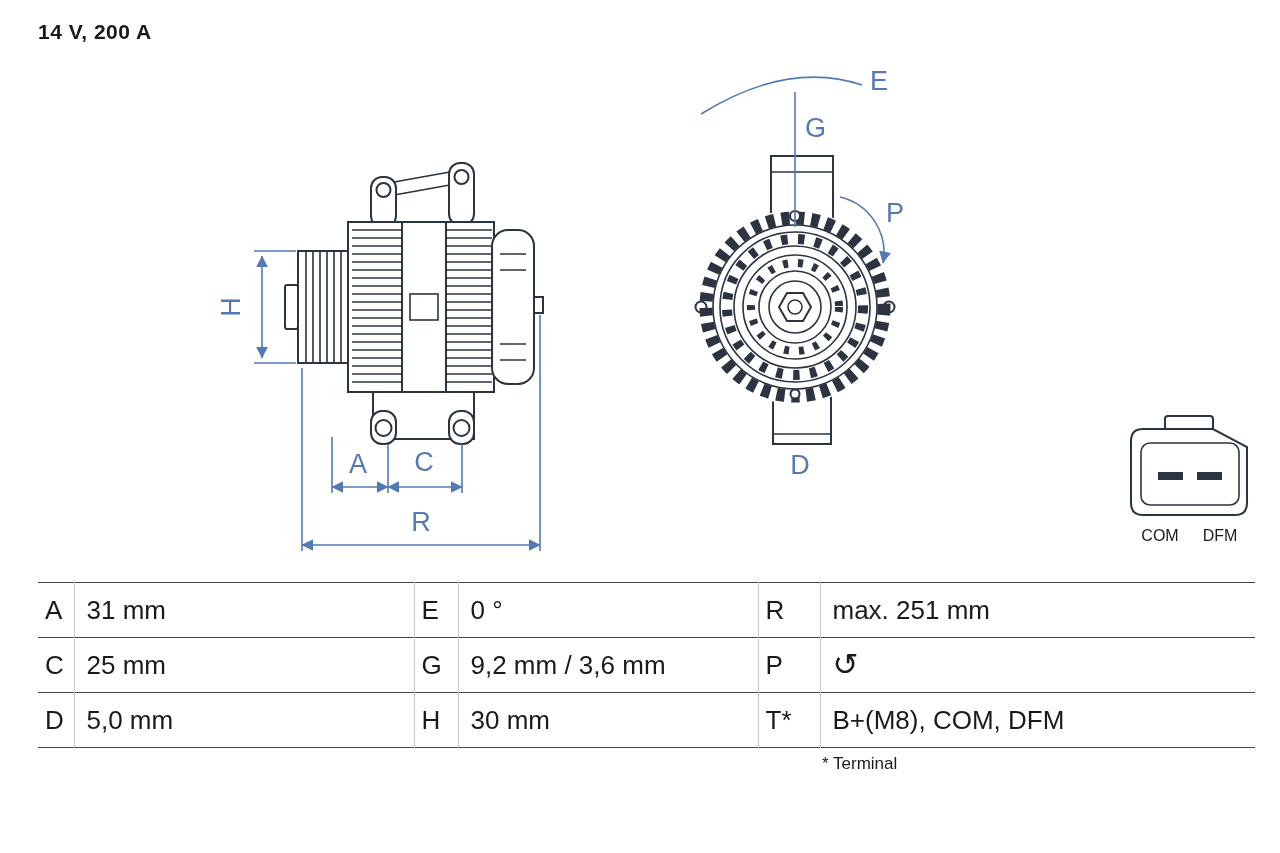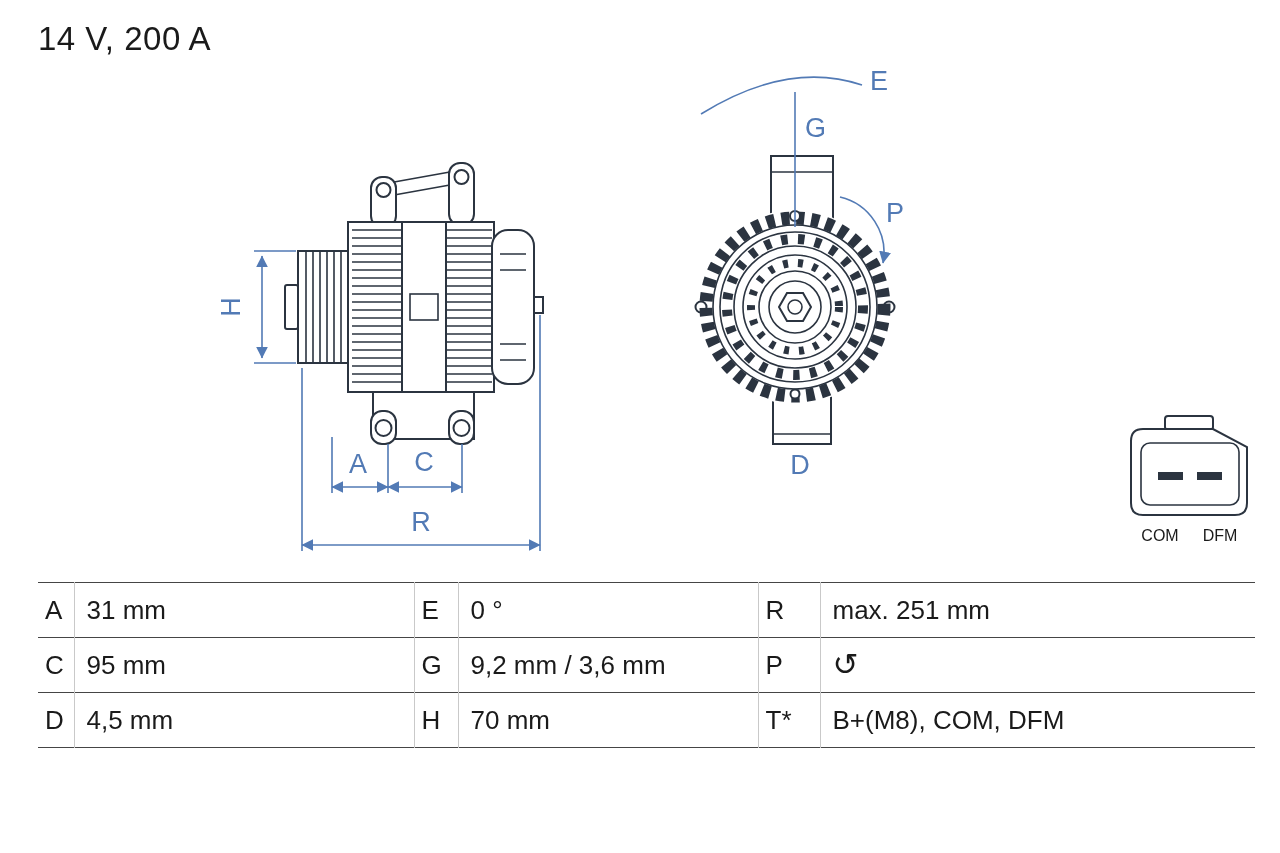--- a/index.html
+++ b/index.html
@@ -3,21 +3,21 @@
 <meta charset="utf-8">
 <style>
   html,body{margin:0;padding:0;}
   body{
     width:1280px;height:853px;position:relative;overflow:hidden;
     background:#ffffff;color:#1a1a1a;
     font-family:"Liberation Sans", sans-serif;
   }
   .title{
     position:absolute;left:38px;top:20px;
-    font-size:33px;font-weight:400;letter-spacing:0.5px;
+    font-size:21px;font-weight:700;letter-spacing:0.5px;
   }
   svg.drawing{position:absolute;left:0;top:0;}
   svg .dthin{stroke:#2b3440;fill:none;stroke-width:1.6;}
   svg .dw{stroke:#2b3440;fill:#ffffff;stroke-width:2;}
   svg .mask{fill:#ffffff;stroke:none;}
   svg .b{stroke:#527ab5;fill:none;stroke-width:1.6;}
   svg text{font-family:"Liberation Sans", sans-serif;}
   svg .bt{fill:#527ab5;font-size:27px;stroke:none;}
   svg .ct{fill:#1a1a1a;font-size:16px;stroke:none;}
   .tech{position:absolute;left:38px;top:582px;width:1217px;}
@@ -152,31 +152,32 @@
         <tr>
       <td class="k">A</td>
       <td class="v">31 mm</td>
       <td class="k">E</td>
       <td class="v">0 °</td>
       <td class="k">R</td>
       <td class="v">max. 251 mm</td>
     </tr>
     <tr>
       <td class="k">C</td>
-      <td class="v">95 mm</td>
+      <td class="v">25 mm</td>
       <td class="k">G</td>
       <td class="v">9,2 mm / 3,6 mm</td>
       <td class="k">P</td>
       <td class="v">
         <span class="rot">↺</span>
       </td>
     </tr>
     <tr>
       <td class="k">D</td>
-      <td class="v">4,5 mm</td>
+      <td class="v">5,0 mm</td>
       <td class="k">H</td>
-      <td class="v">70 mm</td>
+      <td class="v">30 mm</td>
       <td class="k">T*</td>
       <td class="v">B+(M8), COM, DFM</td>
     </tr>
   </tbody>
     </table>
+  <div class="footnote">* Terminal</div>
 </div>
 
 </body></html>

